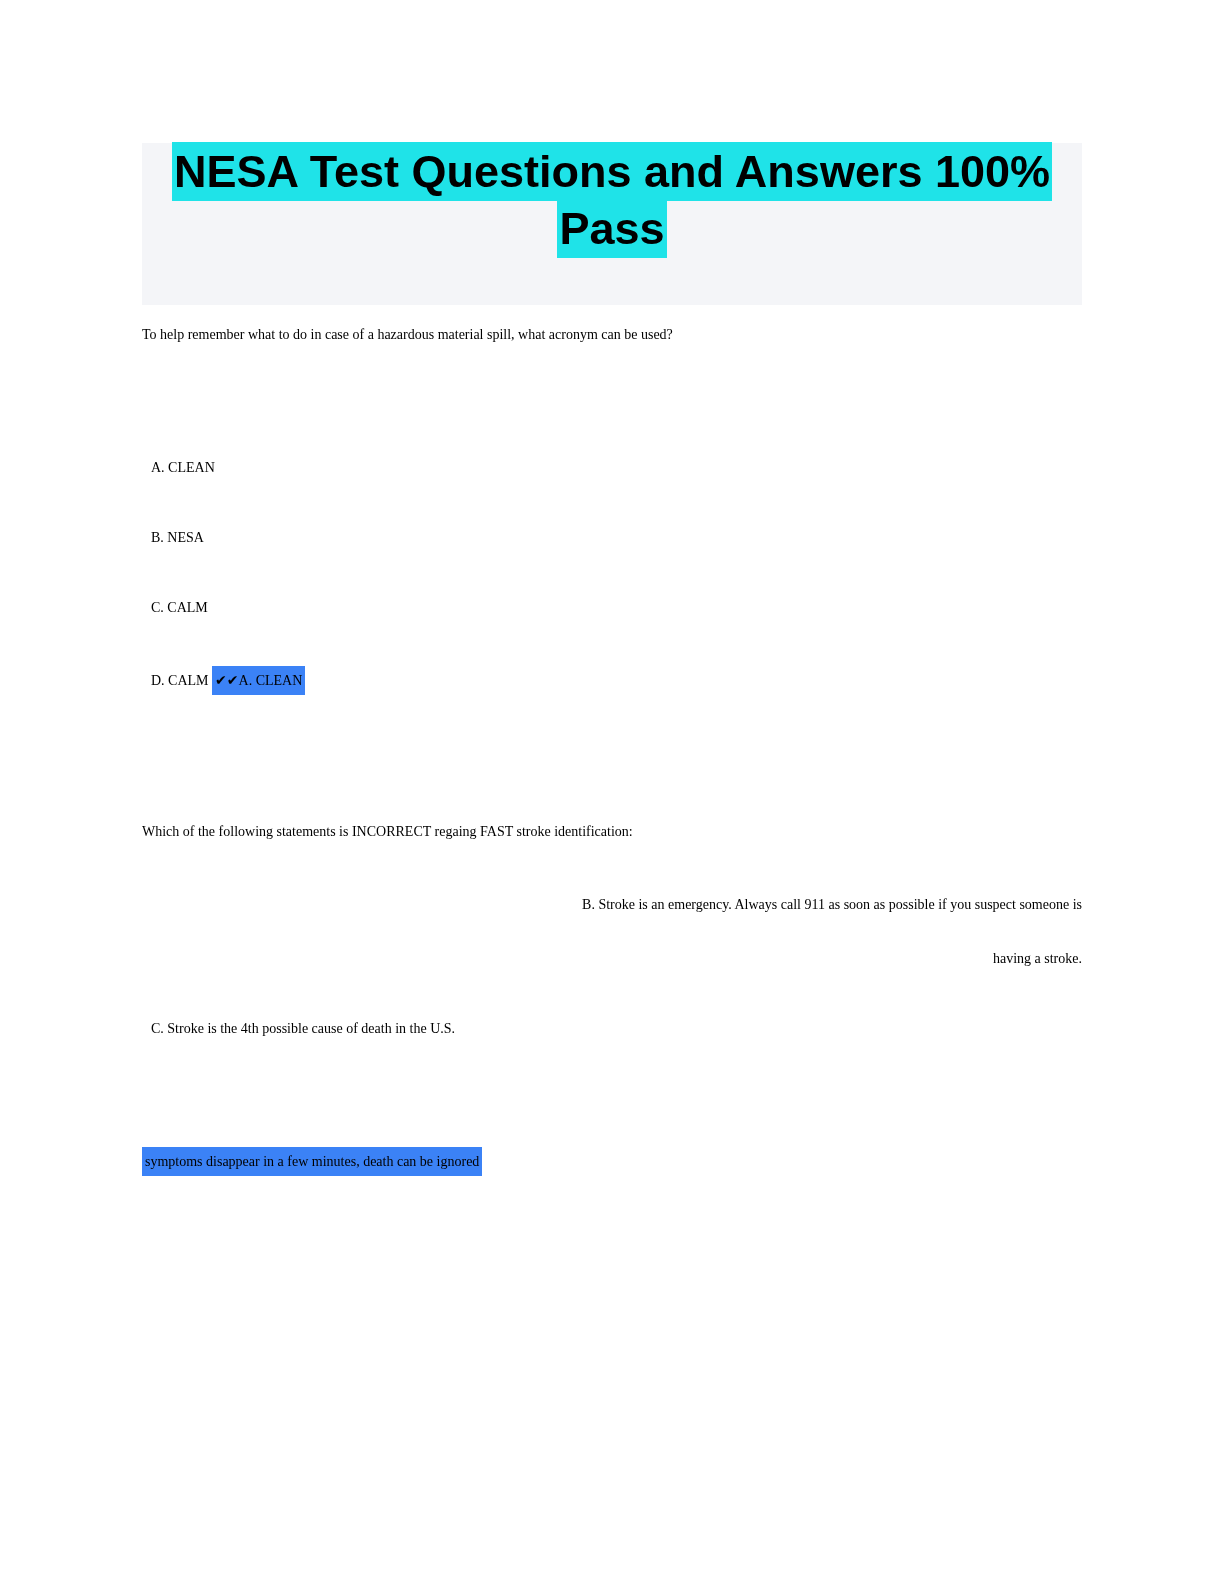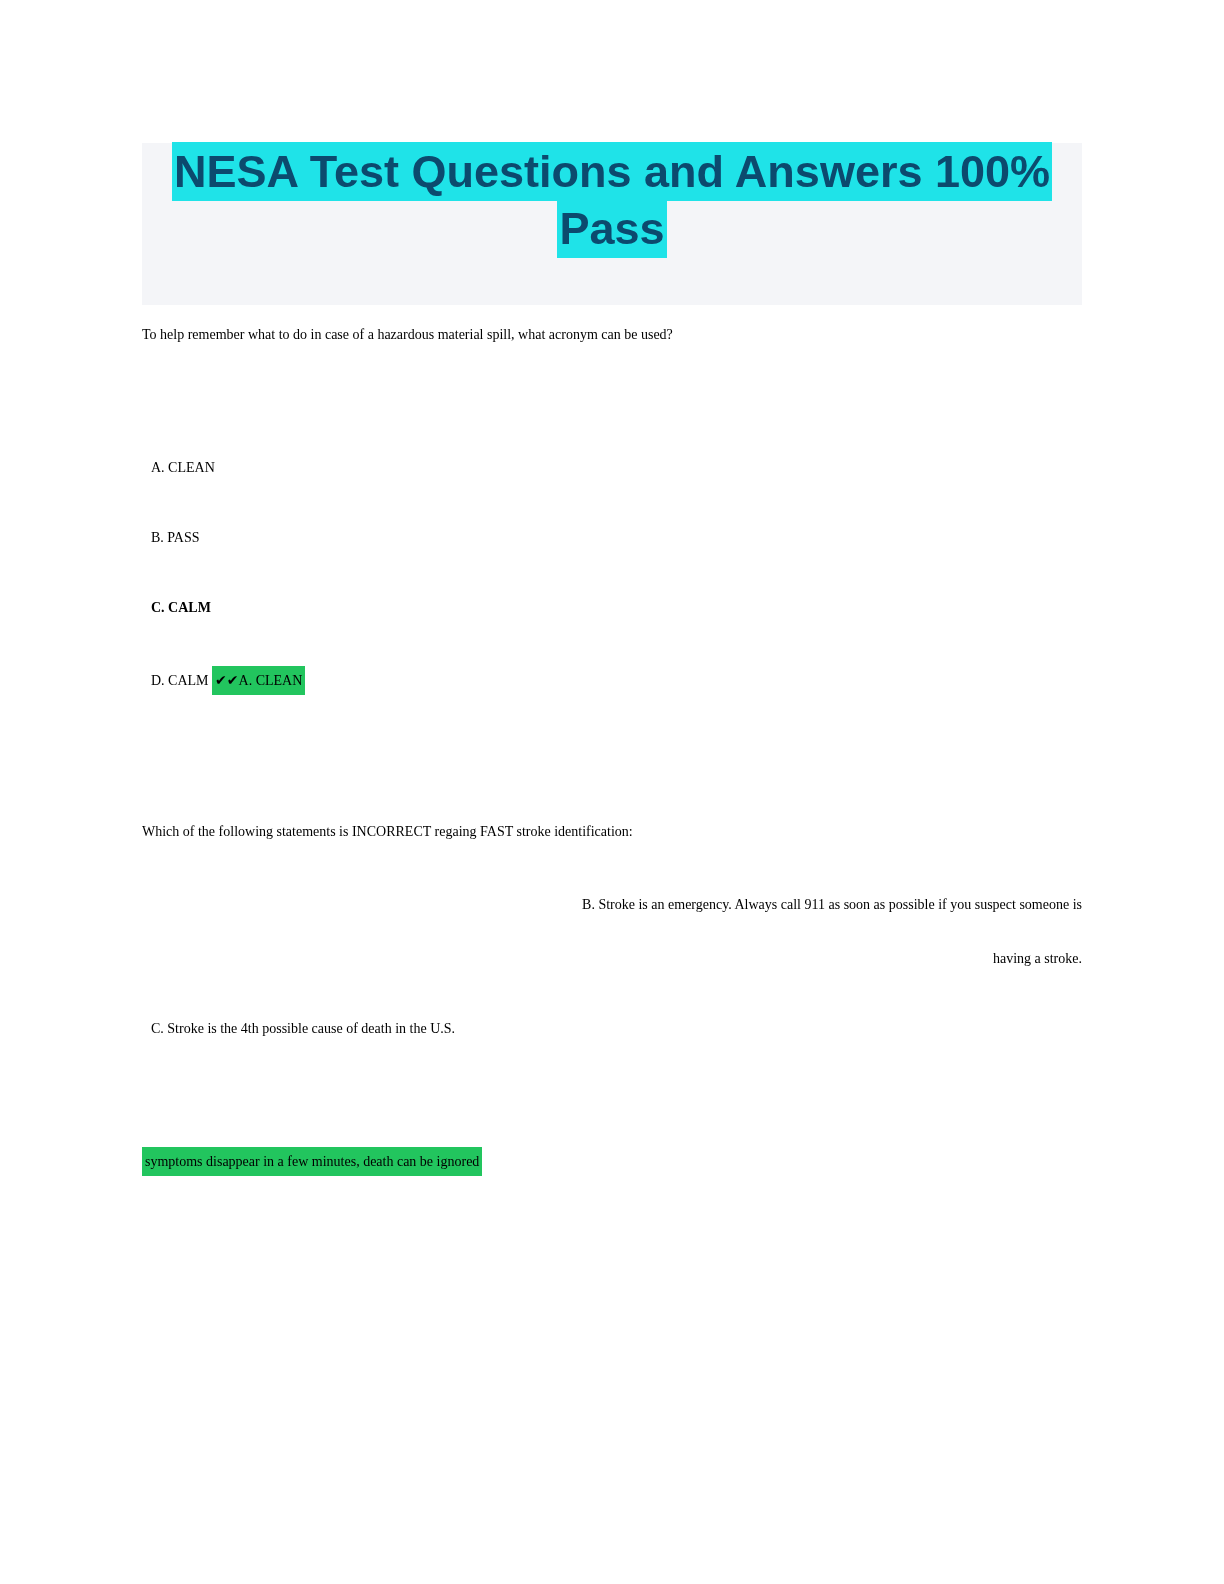--- a/index.html
+++ b/index.html
@@ -19,47 +19,47 @@
   .title-box {
     background: #f4f5f8;
     text-align: center;
     padding-bottom: 48px;
   }
   .title-box h1 {
     font-family: "Liberation Sans", sans-serif;
     font-weight: 700;
     font-size: 45px;
     line-height: 57px;
-    color: #0c4a6e;
+    color: #000000;
     letter-spacing: 0px;
   }
   .hl-cyan {
     background: #1fe3e8;
     padding: 4px 2px;
   }
   .nowrap { white-space: nowrap; }
   p.body {
     font-size: 14px;
     line-height: 54px;
     color: #000000;
   }
   p.opt { text-indent: 9px; }
   .noindent { text-indent: 0; }
   .q1   { margin-top: 3px; }
   .optA1 { margin-top: 79px; }
   .optB1 { margin-top: 16px; }
-  .optC1 { margin-top: 16px; font-weight: bold; }
+  .optC1 { margin-top: 16px; }
   .optD1 { margin-top: 18px; }
   .q2   { margin-top: 97px; font-family: Liberation Serif, serif; }
   .optA2 { margin-top: 86px; }
   .optB2 { margin-top: 19px; text-align: right; }
   .optC2 { margin-top: 16px; }
   .optD2 { margin-top: 25px; }
   .hl-yellow {
-    background: #22c55e;
+    background: #3b82f6;
     padding: 7px 3px;
   }
   .check {
     font-family: "DejaVu Sans", sans-serif;
     font-weight: 700;
     color: #000000;
   }
 </style>
 </head>
 <body>
@@ -67,21 +67,21 @@
 <div class="doc">
 
   <header class="title-box">
     <h1><span class="hl-cyan nowrap">NESA Test Questions and Answers 100%</span><br><span class="hl-cyan">Pass</span></h1>
   </header>
 
   <p class="body q1">To help remember what to do in case of a hazardous material spill, what acronym can be used?</p>
 
   <p class="body opt optA1">A. CLEAN</p>
 
-  <p class="body opt optB1">B. PASS</p>
+  <p class="body opt optB1">B. NESA</p>
 
   <p class="body opt optC1">C. CALM</p>
 
   <p class="body opt optD1 nowrap"><span>D. CALM </span><span class="hl-yellow"><span class="check">✔✔</span><span>A. CLEAN</span></span></p>
 
   <p class="body q2">Which of the following statements is INCORRECT regaing FAST stroke identification:</p>
 
 
   <p class="body opt optB2"><span class="nowrap">B. Stroke is an emergency. Always call 911 as soon as possible if you suspect someone is</span><br><span>having a stroke.</span></p>
 

